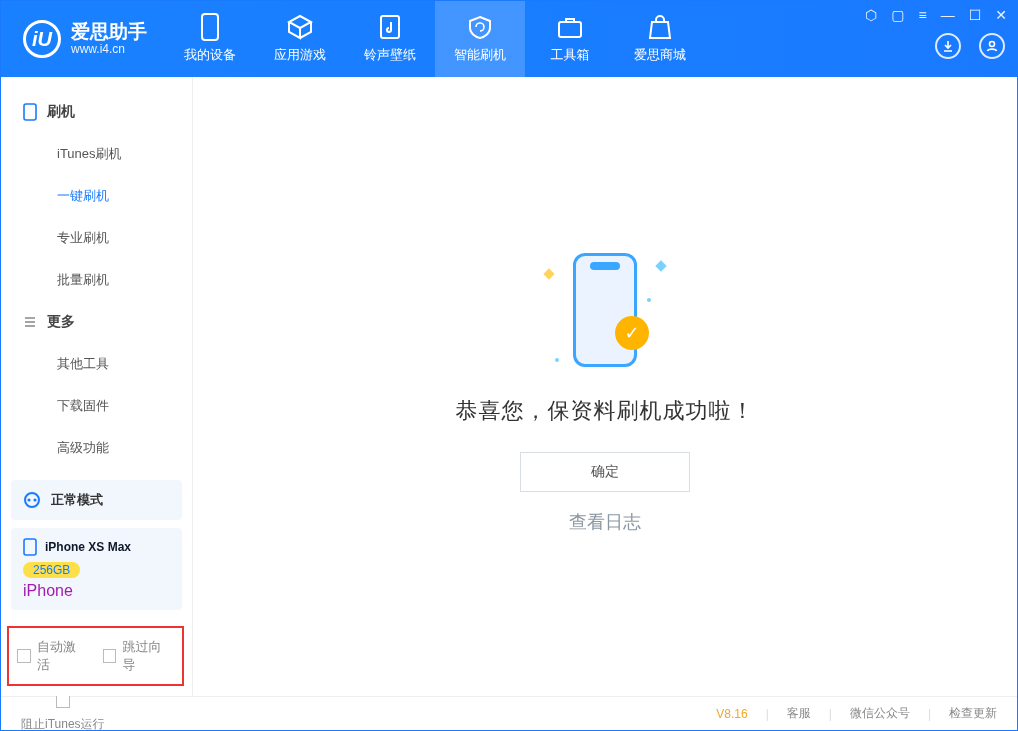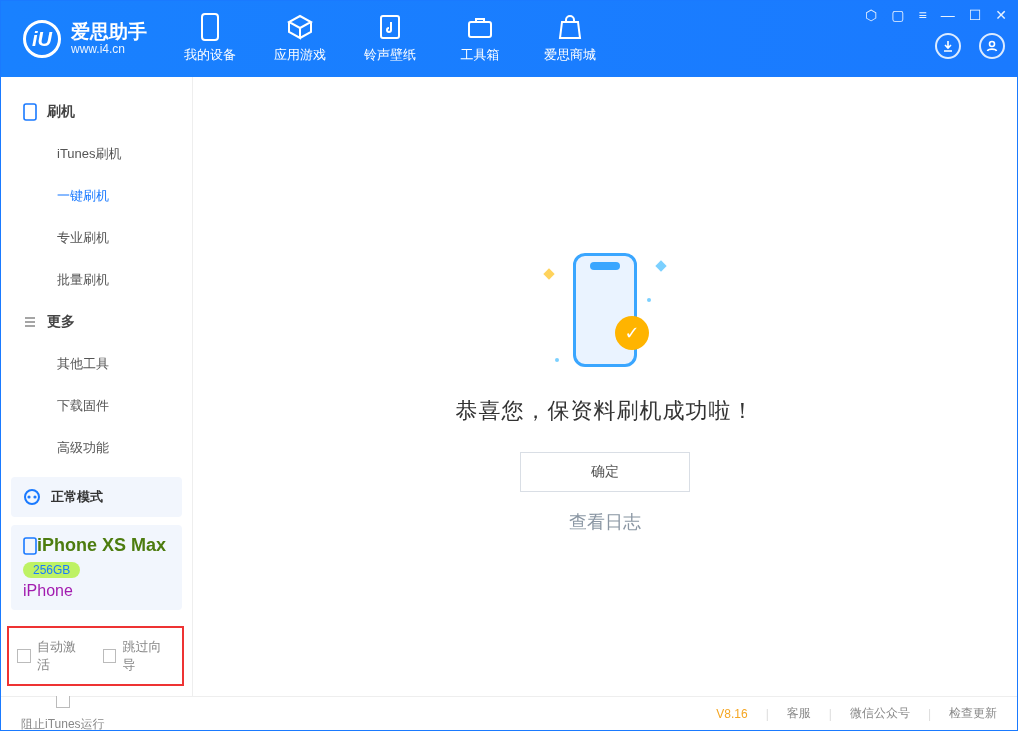--- a/index.html
+++ b/index.html
@@ -27,22 +27,22 @@
 .body-area { flex: 1; display: flex; overflow: hidden; }
 
 .sidebar { width: 192px; border-right: 1px solid #eee; display: flex; flex-direction: column; background: #fff; position: relative; }
 .side-scroll { flex: 1; overflow-y: auto; padding-top: 14px; }
 .side-group-title { display: flex; align-items: center; gap: 10px; padding: 12px 18px 12px 22px; color: #444; font-size: 14px; font-weight: 600; }
 .side-item { padding: 12px 18px 12px 56px; color: #555; font-size: 13px; cursor: pointer; }
 .side-item.active { color: #1a7aff; }
 
 .mode-bar { height: 40px; margin: 0 10px 8px; background: #f2f6fd; border-radius: 4px; display:flex; align-items:center; gap:10px; padding:0 12px; color:#333; font-size:13px; font-weight:600; }
 .device-card { margin: 0 10px 10px; background: #f2f6fd; border-radius:4px; padding: 10px 12px; }
-.device-card .name { color: #4d7c0f; font-weight:600; font-size:18px; display:flex; align-items:center; }
-.device-card .capacity { display:inline-block; margin-top:6px; background:#bef264; color:#1a7aff; border-radius:10px; padding:1px 10px; font-size:12px; }
+.device-card .name { color: #0f172a; font-weight:600; font-size:12px; display:flex; align-items:center; gap:8px; }
+.device-card .capacity { display:inline-block; margin-top:6px; background:#fde047; color:#1a7aff; border-radius:10px; padding:1px 10px; font-size:12px; }
 .device-card .devtype { margin-top:4px; color:#a21caf; font-size:16px; }
 
 .skip-box { border: 2px solid #e33; margin: 6px 8px 10px 6px; padding: 10px 8px; display:flex; gap:14px; align-items:center; }
 .chk { width:14px; height:14px; border:1px solid #bbb; background:#fff; display:inline-block; cursor:pointer; }
 .skip-box label { display:flex; align-items:center; gap:6px; color:#888; font-size:13px; cursor:pointer; }
 
 .main { flex:1; position:relative; display:flex; align-items:center; justify-content:center; flex-direction:column; }
 .phone-wrap { position:relative; width:140px; height:140px; display:flex; align-items:center; justify-content:center; }
 .phone { width: 64px; height: 114px; border: 3px solid #3aa6ff; border-radius: 12px; background: #eaf3ff; position:relative; }
 .phone:before { content:""; position:absolute; top:6px; left:50%; transform:translateX(-50%); width:30px; height:8px; background:#3aa6ff; border-radius:4px; }
@@ -101,20 +101,29 @@
       </div>
       <div class="tab">
         <div class="tab-icon">
             <svg width="22" height="26" viewBox="0 0 22 26">
               <rect x="2" y="2" width="18" height="22" rx="2" fill="none" stroke="#fff" stroke-width="2"></rect>
               <path d="M12 8 V16 A2 2 0 1 1 10 14" fill="none" stroke="#fff" stroke-width="2"></path>
             </svg>
           </div>
         <span>铃声壁纸</span>
       </div>
+      <div class="tab active">
+        <div class="tab-icon">
+            <svg width="26" height="26" viewBox="0 0 26 26">
+              <path d="M13 3 L23 7 V14 C23 19 18 23 13 24 C8 23 3 19 3 14 V7 Z" fill="none" stroke="#fff" stroke-width="2"></path>
+              <path d="M9 13 A4 4 0 1 1 13 17" fill="none" stroke="#fff" stroke-width="1.6"></path>
+            </svg>
+          </div>
+        <span>智能刷机</span>
+      </div>
       <div class="tab">
         <div class="tab-icon">
             <svg width="26" height="24" viewBox="0 0 26 24">
               <rect x="2" y="7" width="22" height="15" rx="2" fill="none" stroke="#fff" stroke-width="2"></rect>
               <path d="M9 7 V4 H17 V7" fill="none" stroke="#fff" stroke-width="2"></path>
             </svg>
           </div>
         <span>工具箱</span>
       </div>
       <div class="tab">

